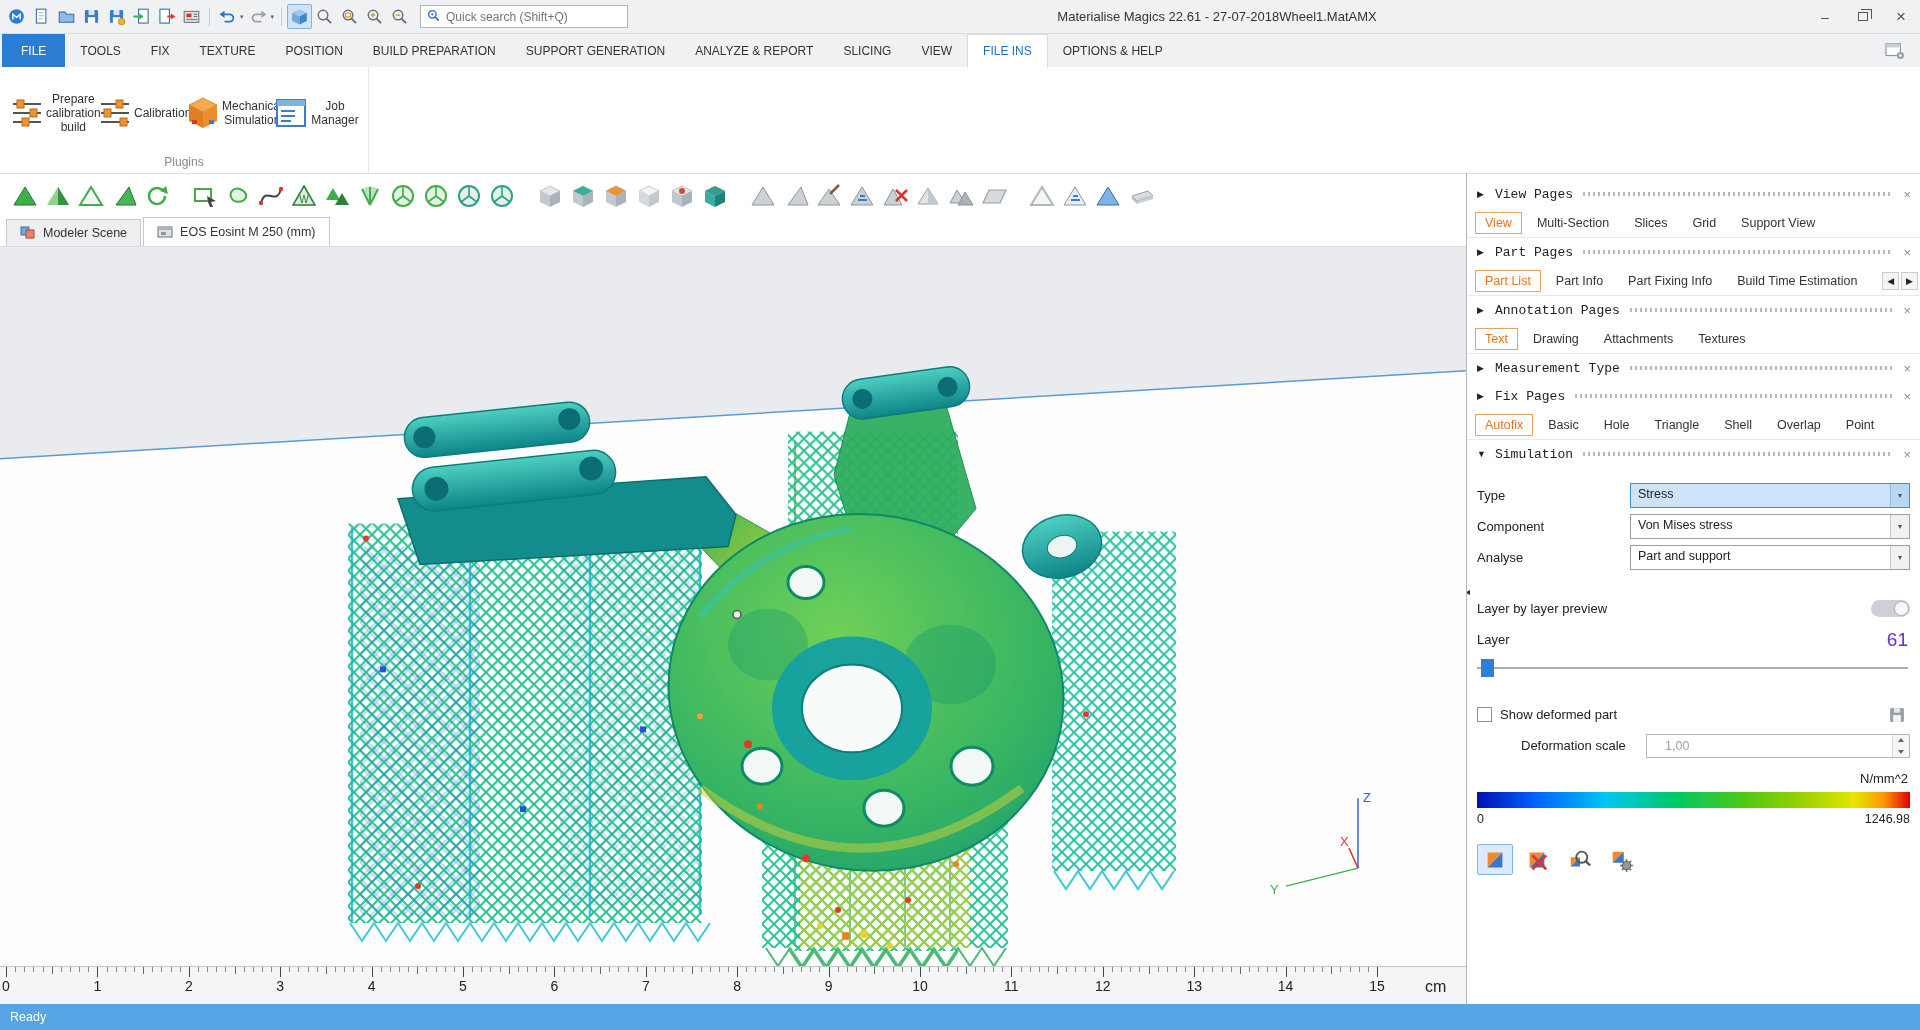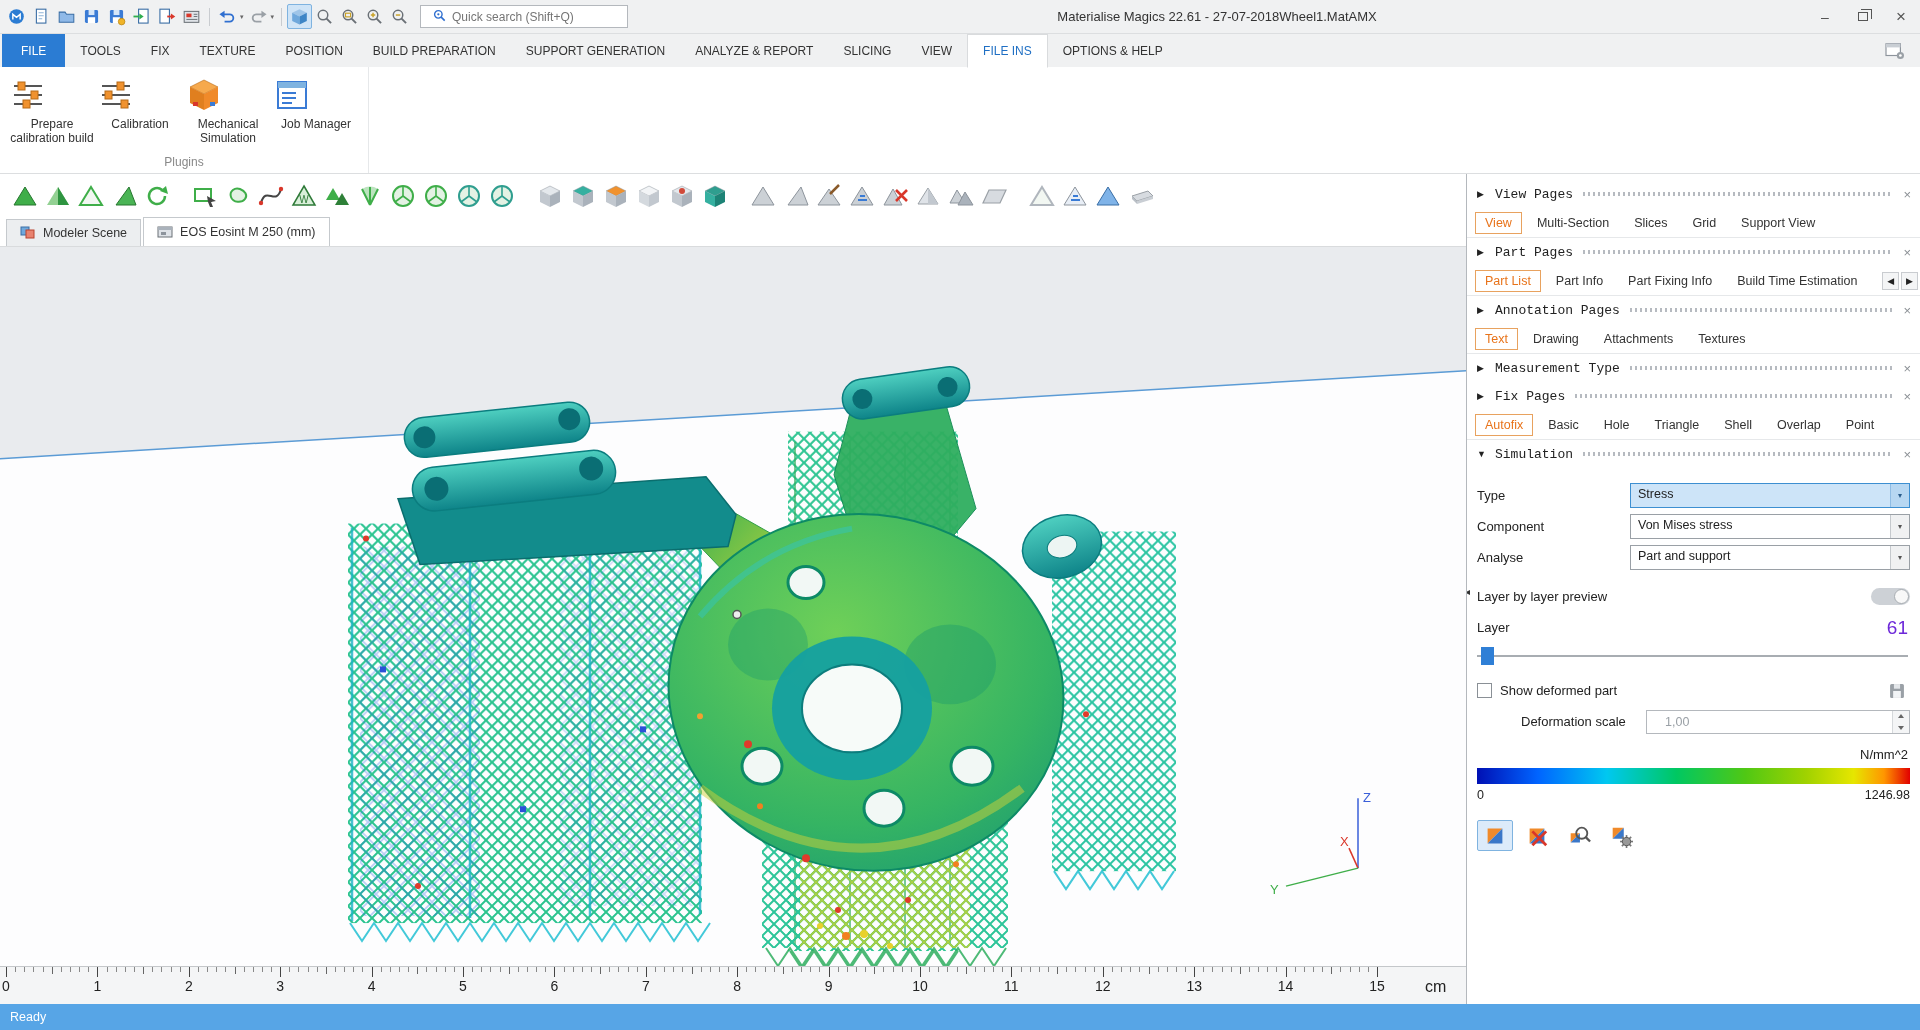--- a/index.html
+++ b/index.html
@@ -6,40 +6,40 @@
   html,body{width:1920px;height:1030px;overflow:hidden;background:#fff;}
   #app{width:1920px;height:1030px;display:flex;flex-direction:column;font-size:13px;color:#222;background:#fff;}
 
   
   .titlebar{height:34px;background:#f0f1f2;display:flex;align-items:center;border-bottom:1px solid #dcdee0;padding:0 0 0 4px;flex:0 0 auto;}
   .qat{display:flex;align-items:center;}
   .ticon{width:25px;height:25px;display:flex;align-items:center;justify-content:center;border:1px solid transparent;border-radius:2px;}
   .ticon.active{background:#cfe4f7;border-color:#7fb3e0;}
   .caret{font-size:7px;color:#666;margin:0 2px 0 0;}
   .vsep{width:1px;height:18px;background:#c9ccd0;margin:0 5px;}
-  .searchbox{display:flex;align-items:center;width:208px;height:23px;border:1px solid #b4b8bd;background:#fff;margin-left:8px;padding:0 11px;gap:5px;}
+  .searchbox{display:flex;align-items:center;width:208px;height:23px;border:1px solid #b4b8bd;background:#fff;margin-left:8px;padding:0 5px;gap:5px;}
   .searchbox input{border:none;outline:none;flex:1;font-size:12px;color:#777;background:transparent;}
   .titletext{flex:1;text-align:center;font-size:13px;color:#333;white-space:nowrap;overflow:hidden;}
   .wincontrols{display:flex;align-items:center;height:100%;}
   .winbtn{width:38px;height:100%;display:flex;align-items:center;justify-content:center;color:#555;font-size:14px;}
   .restoreicon{position:relative;width:10px;height:9px;border:1px solid #555;background:#f0f1f2;}
   .restoreicon::before{content:'';position:absolute;left:2px;top:-4px;width:10px;height:9px;border:1px solid #555;border-bottom:none;border-left:none;}
 
   
   .ribbontabs{height:33px;background:#f0f1f2;display:flex;align-items:stretch;padding-left:2px;position:relative;flex:0 0 auto;}
   .rtab{display:flex;align-items:center;padding:0 15px;font-size:12px;color:#333;}
   .rtab.file{background:#2b7cd3;color:#fff;padding:0 19px;}
   .rtab.active{background:#fff;color:#1f6fc4;border:1px solid #d9dbdd;border-bottom:1px solid #fff;margin-bottom:-1px;}
   .ribbonsettings{position:absolute;right:12px;top:5px;width:26px;height:24px;display:flex;align-items:center;justify-content:center;}
 
   
   .ribbon{height:107px;background:#fff;border-bottom:1px solid #dcdee0;display:flex;flex:0 0 auto;}
   .rgroup{display:flex;flex-direction:column;border-right:1px solid #e6e8ea;padding:4px 8px 0 8px;}
   .rbuttons{display:flex;flex:1;}
-  .rbtn{width:88px;display:flex;flex-direction:column;padding-top:3px;}
+  .rbtn{width:88px;display:flex;flex-direction:row;align-items:center;padding-top:3px;}
   .bicon{width:40px;height:42px;display:flex;align-items:center;justify-content:center;}
   .blabel{font-size:12px;color:#333;text-align:center;line-height:1.15;margin-top:2px;}
   .glabel{text-align:center;font-size:12px;color:#888;padding:3px 0 4px;}
 
   
   .toolbar{height:43px;background:#fff;display:flex;align-items:center;padding-left:8px;flex:0 0 auto;}
   .tbicon{width:33px;height:34px;display:flex;align-items:center;justify-content:center;border-radius:2px;}
   .tbicon.gap{margin-left:15px;}
 
   
@@ -76,21 +76,21 @@
   
   .simform{padding:12px 10px 0 10px;font-size:13px;}
   .simrow{display:flex;align-items:center;height:31px;}
   .simrow label{font-size:13px;color:#222;}
   .dropdown{margin-left:auto;width:280px;height:25px;border:1px solid #9aa0a6;display:flex;align-items:stretch;background:#fff;}
   .dval{padding:3px 7px 0 7px;font-size:12.5px;color:#222;flex:1;}
   .darr{width:19px;border-left:1px solid #c5c9cd;display:flex;align-items:center;justify-content:center;font-size:8px;color:#555;background:#f0f1f2;}
   .dropdown.focused{border-color:#3d8fd1;}
   .dropdown.focused .dval{background:#cde4f8;}
   .dropdown.focused .darr{background:#b7d7f2;border-left-color:#8fbce4;color:#2a5d8c;}
-  .gaptop{margin-top:8px;}
+  .gaptop{margin-top:20px;}
   .toggle{width:39px;height:17px;border-radius:9px;background:#cdd1d6;margin-left:auto;position:relative;}
   .knob{position:absolute;right:1px;top:1px;width:15px;height:15px;border-radius:50%;background:#f8f8f8;border:1px solid #a8adb2;}
   .layerval{margin-left:auto;font-size:19px;color:#6d28d9;padding-right:2px;}
   .sliderrow{position:relative;height:22px;margin:2px 0 4px 0;}
   .strack{position:absolute;left:0;right:2px;top:10px;height:2px;background:#a8adb2;}
   .shandle{position:absolute;left:4px;top:2px;width:13px;height:18px;background:#2f7fd6;}
   .cbx{width:15px;height:15px;border:1px solid #8a9096;background:#fff;margin-right:8px;flex:0 0 auto;}
   .saveicon{margin-left:auto;width:26px;height:24px;display:flex;align-items:center;justify-content:center;}
   .indent{padding-left:44px;}
   .spinbox{margin-left:auto;width:264px;height:24px;border:1px solid #b4b8bd;display:flex;align-items:stretch;background:#fff;padding-left:11px;}

